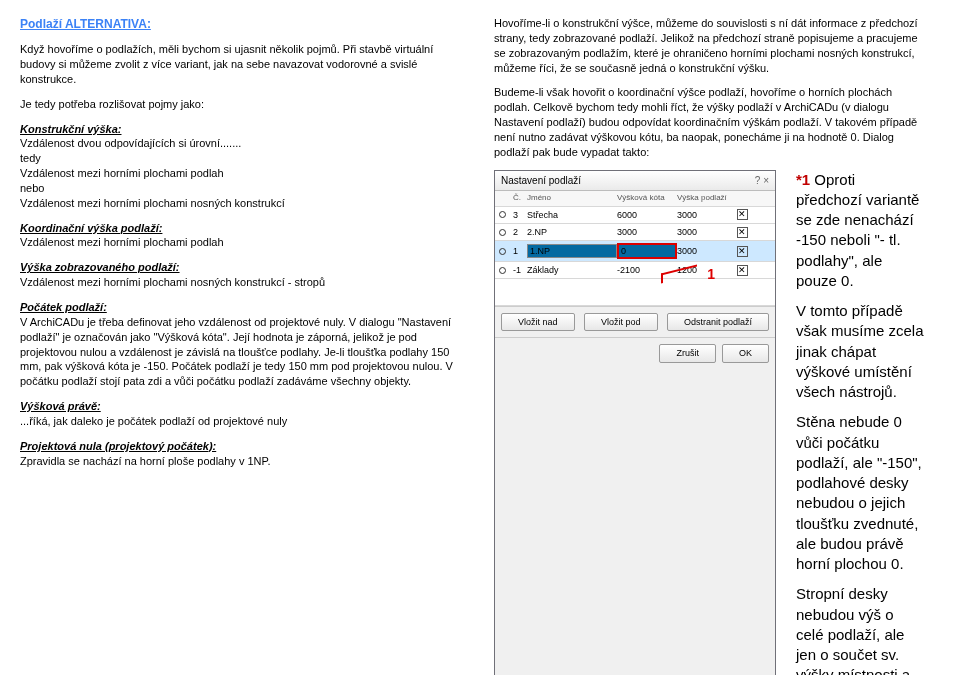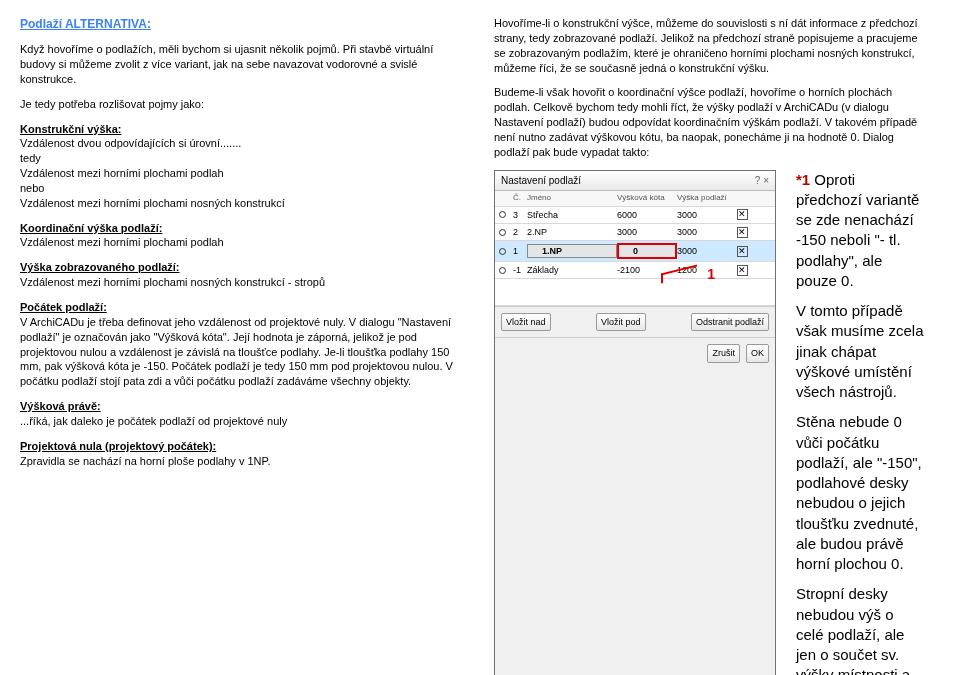--- a/index.html
+++ b/index.html
@@ -21,21 +21,21 @@
   .col-right { flex: 1; }
   .title {
     font-weight: bold;
     text-decoration: underline;
     color: #3b82f6;
     font-size: 12px;
     display: block;
     margin-bottom: 10px;
   }
   p { margin: 0 16px 10px 0; }
-  .ub { font-weight: bold; text-decoration: underline; }
+  .ub { font-weight: bold; font-style: italic; text-decoration: underline; }
   .right-block { display: flex; gap: 20px; margin-top: 6px; }
   .dlg {
     flex: 0 0 280px;
     border: 1px solid #707078;
     background: #f0f0f0;
     font-size: 9px;
     position: relative;
   }
   .dlg-title {
     background: linear-gradient(#fff,#eaeaea);
@@ -52,34 +52,34 @@
     align-items: center;
     padding: 2px 4px;
     border-bottom: 1px solid #d8d8d8;
     background: #fff;
   }
   .dlg-head { background: #f7f7f7; font-size: 8px; color: #555; }
   .dlg-row.sel { background: #cde8ff; }
   .dot { width:5px; height:5px; border:1px solid #333; border-radius:50%; display:inline-block; }
   .chk { width:9px; height:9px; border:1px solid #555; display:inline-block; position:relative; }
   .chk::after { content:"✕"; position:absolute; top:-2px; left:0; font-size:9px; }
-  .field { border:1px solid #888; padding:0 14px; background:#e5e5e5; height:12px; line-height:12px;font-weight:bold; }
+  .field { border:1px solid #888; padding:0 2px; background:#0369a1; height:12px; line-height:12px; }
   .field.hl { border:2px solid #d00; }
   .dlg-btns {
     display: flex;
     justify-content: space-between;
     padding: 6px;
     border-top: 1px solid #ccc;
     background: #f0f0f0;
     gap:6px;
   }
   .btn {
     border:1px solid #999;
     background: linear-gradient(#fff,#e7e7e7);
-    padding: 2px 4px;
+    padding: 2px 16px;
     font-size: 9px;
     border-radius:2px;
   }
   .ann1 {
     position:absolute;
     color:#d00;
     font-weight:bold;
     font-size:14px;
     right: 60px;
     top: 94px;

